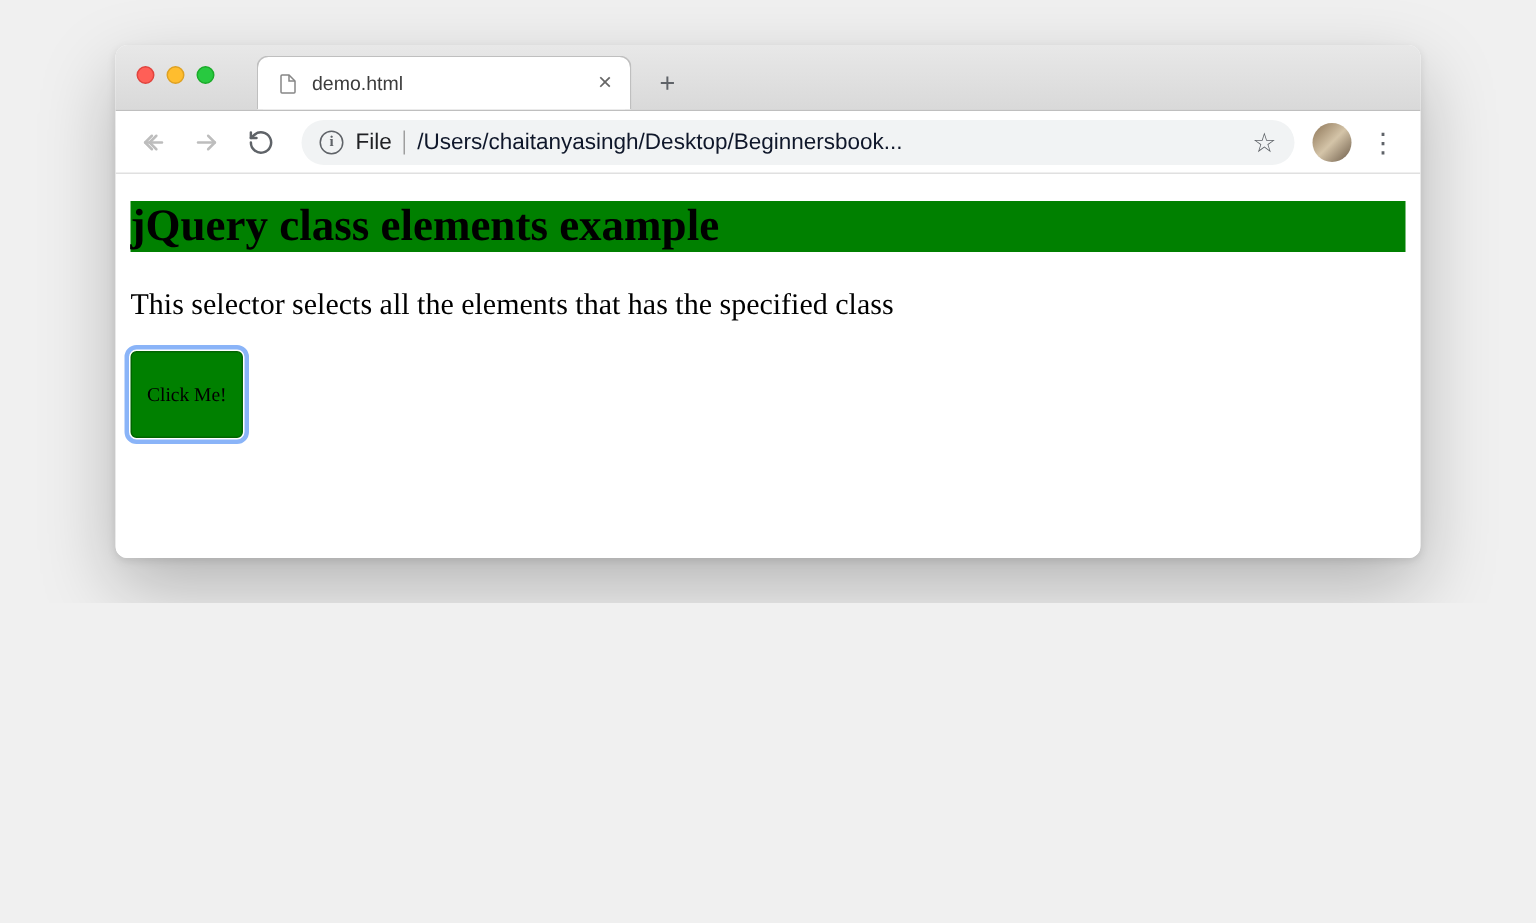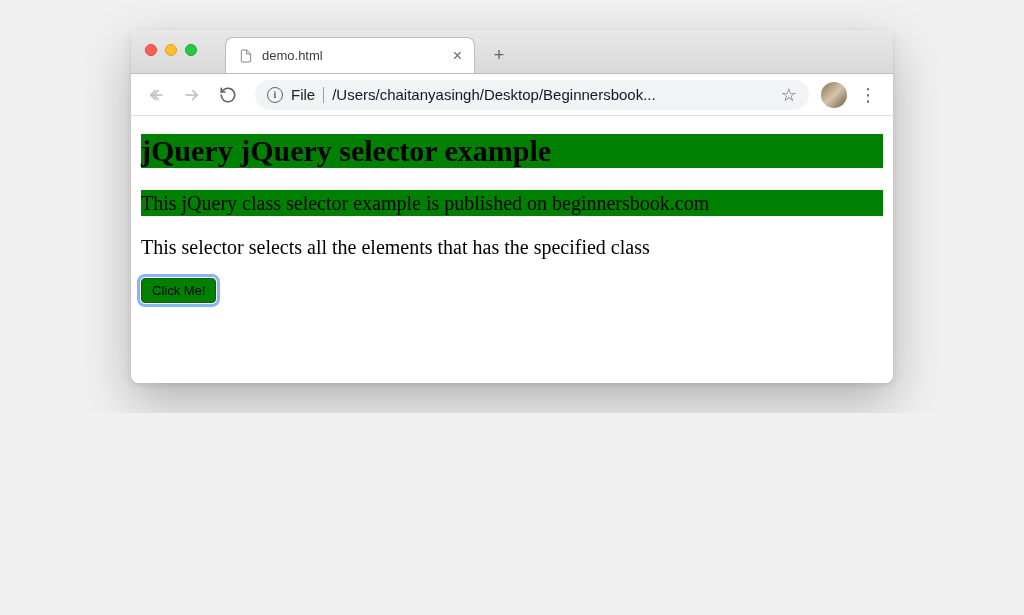--- a/index.html
+++ b/index.html
@@ -9,21 +9,21 @@
     }
     body {
       font-family: -apple-system, BlinkMacSystemFont, "Segoe UI", sans-serif;
       background: #f0f0f0;
       padding: 30px;
       display: flex;
       justify-content: center;
       align-items: flex-start;
     }
     .browser-window {
-      width: 762px;
+      width: 870px;
       background: #fff;
       border-radius: 8px;
       box-shadow: 0 20px 50px rgba(0,0,0,0.25), 0 2px 6px rgba(0,0,0,0.1);
       overflow: hidden;
     }
     .titlebar {
       height: 44px;
       background: linear-gradient(#e8e8e8, #d9d9d9);
       display: flex;
       align-items: flex-end;
@@ -191,23 +191,23 @@
     }
     .content p {
       font-size: 20px;
       margin-bottom: 18px;
       line-height: 1.3;
     }
     .highlighted {
       background: #008000;
     }
     .click-btn {
-      font-family: Liberation Sans, sans-serif;
+      font-family: Liberation Serif, serif;
       font-size: 13px;
-      padding: 4px 10px;
+      padding: 20px 10px;
       background: #008000;
       border: 1px solid #006400;
       border-radius: 4px;
       cursor: pointer;
       color: #000;
       outline: 3px solid #8ab4f8;
       outline-offset: 1px;
       text-align: right;
     }
   </style>
@@ -263,19 +263,18 @@
       <span class="omnibox-scheme">File</span>
       <span class="omnibox-divider"></span>
       <span class="omnibox-path">/Users/chaitanyasingh/Desktop/Beginnersbook...</span>
       <span class="omnibox-star">☆</span>
     </div>
     <div class="avatar"></div>
     <div class="menu-btn">⋮</div>
   </div>
 
   <div class="content">
-    <h2 class="highlighted">jQuery jQuery selector example</h2>
-    <p class="highlighted">This jQuery class selector example is published on beginnersbook.com</p>
+    <h2 class="highlighted">jQuery class elements example</h2>
     <p>This selector selects all the elements that has the specified class</p>
     <button class="click-btn">Click Me!</button>
   </div>
 
 </div>
 
 </body></html>

